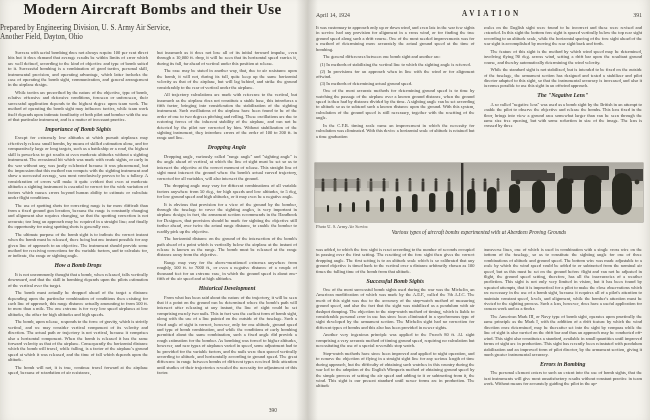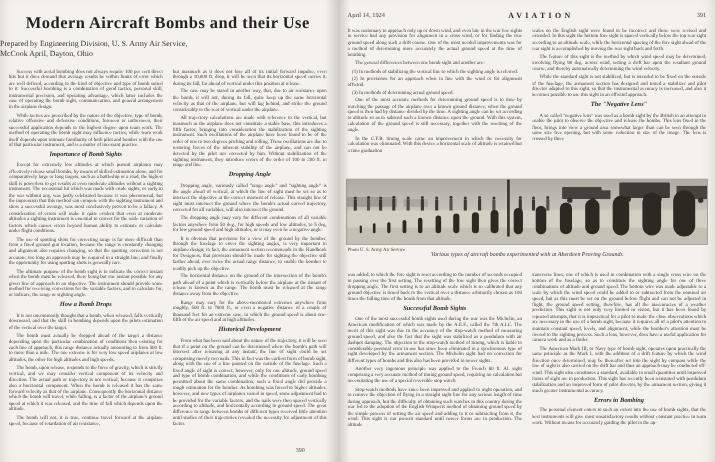--- a/index.html
+++ b/index.html
@@ -10,35 +10,35 @@
   .spread::after { 
     content:""; position:absolute; left:296px; top:0; width:22px; height:420px;
     background:linear-gradient(90deg, rgba(0,0,0,0) 0%, rgba(80,75,65,.18) 45%, rgba(80,75,65,.22) 55%, rgba(0,0,0,0) 100%);
     pointer-events:none;
   }
   .page { position:absolute; top:0; height:420px; background:#f4f2ec; color:#33302b; }
   .page-left  { left:0;   width:305px; box-shadow:inset 8px 0 14px -10px rgba(60,55,45,.25); }
   .page-right { left:308px; width:342px; box-shadow:inset -8px 0 14px -10px rgba(60,55,45,.25); }
 
   
-  .art-title { margin-top:13px; text-align:center; font-size:15px; font-weight:bold; letter-spacing:.4px; color:#262420; }
+  .art-title { margin-top:1px; text-align:center; font-size:15px; font-weight:bold; letter-spacing:.4px; color:#262420; }
   .byline { font-size:7.2px; color:#3a3732; margin-top:6px; line-height:9px; }
 
   .cols { display:flex; gap:9px; padding:0 8px; margin-top:8px; }
   .col { flex:1; height:330px; overflow:hidden; text-align:justify; font-size:4.5px; line-height:5.4px; color:#3b3833; filter:blur(.18px); }
   .col p { margin-bottom:2.2px; text-indent:7px; }
   .col p.cont { text-indent:0; }
   .col p.li { text-indent:4px; margin-bottom:1.6px; }
   .col h3 { font-size:5.8px; line-height:7px; font-weight:bold; font-style:italic; text-align:center; margin:3.5px 0 2.5px; color:#2c2a25; }
 
   .folio { position:absolute; bottom:7px; font-size:5.5px; color:#4a4740; }
   .folio-left { right:28px; }
 
   
-  .rp-header { display:flex; align-items:center; justify-content:space-between; padding:10px 8px 0 8px; }
+  .rp-header { display:flex; align-items:flex-end; justify-content:space-between; padding:10px 8px 0 8px; }
   .rp-date, .rp-folio { font-size:5.8px; color:#45423c; }
   .rp-journal { font-size:7.2px; letter-spacing:3px; font-weight:bold; color:#33302b; }
 
   .rp-cols-top  { margin-top:7px; }
   .rp-cols-top .col { height:128px; }
   .rp-cols-bottom .col { height:166px; }
 
   .photo-wrap { position:absolute; left:7px; top:163px; width:328px; height:59px; background:#b7b4ac; overflow:hidden; box-shadow:0 0 0 .5px #8f8c83; }
   .photo-credit { position:absolute; left:8px; top:224px; font-size:4.4px; color:#4a4740; }
   .photo-caption { position:absolute; left:0; top:229px; width:100%; text-align:center; font-style:italic; font-size:5.4px; color:#35322d; }
@@ -46,21 +46,21 @@
 </style>
 </head>
 <body>
 
 <div class="spread">
 
   <div class="page page-left">
     <div class="art-title">Modern Aircraft Bombs and their Use</div>
     <div class="byline">
       <div>Prepared by Engineering Division, U. S. Army Air Service,</div>
-      <div>McCook April, Dayton, Ohio</div>
+      <div>Another Field, Dayton, Ohio</div>
     </div>
 
     <div class="cols">
       <div class="col">
         <p>Success with aerial bombing does not always require 100 per cent direct hits but it does demand that average results be within limits of error which are well defined, according to the kind of objective and type of bomb suited to it. Successful bombing is a combination of good tactics, personal skill, instrumental precision, and operating advantage, which latter includes the ease of operating the bomb sight, communication, and general arrangement in the airplane design.</p>
         <p>While tactics are prescribed by the nature of the objective, type of bomb, relative offensive and defensive conditions, foreseen or unforeseen, their successful application depends to the highest degree upon team work. The method of operating the bomb sight may influence tactics, while team work itself depends upon intimate familiarity of both pilot and bomber with the use of that particular instrument, and is a matter of incessant practice.</p>
         <h3>Importance of Bomb Sights</h3>
         <p>Except for extremely low altitudes at which pursuit airplanes may effectively release small bombs, by means of skilled estimation alone, and for comparatively large or long targets, such as a battleship or a road, the highest skill is powerless to get results at even moderate altitudes without a sighting instrument. The occasional hit which was made with crude sights, or early in the war without any, was justly celebrated because it was phenomenal, but the impression that this method can compete with the sighting instrument and show a successful average, was most conclusively proven to be a fallacy. A consideration of errors will make it quite evident that even at moderate altitudes a sighting instrument is essential to correct for the wide variation of factors which causes errors beyond human ability to estimate or calculate under flight conditions.</p>
         <p>The use of spotting shots for correcting range is far more difficult than from a fixed ground gun location, because the range is constantly changing and alignment also requires changing, so that the spotting correction is not accurate; too long an approach may be required in a straight line; and finally the opportunity for using spotting shots is generally rare.</p>
         <p>The ultimate purpose of the bomb sight is to indicate the correct instant when the bomb must be released, there being but one instant possible for any given line of approach to an objective. The instrument should provide some method for receiving corrections for the variable factors, and to calculate for, or indicate, the range or sighting angle.</p>

